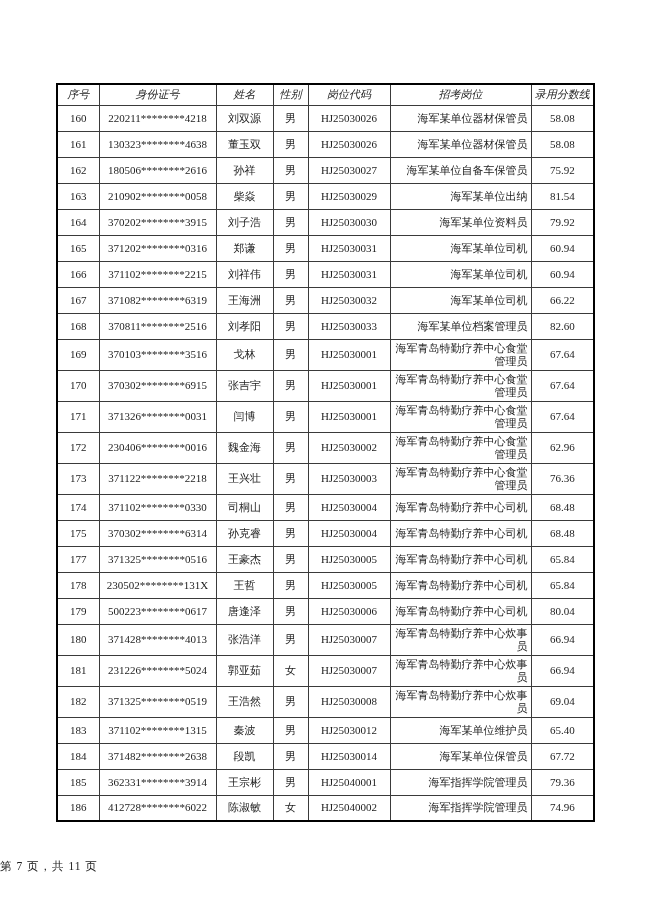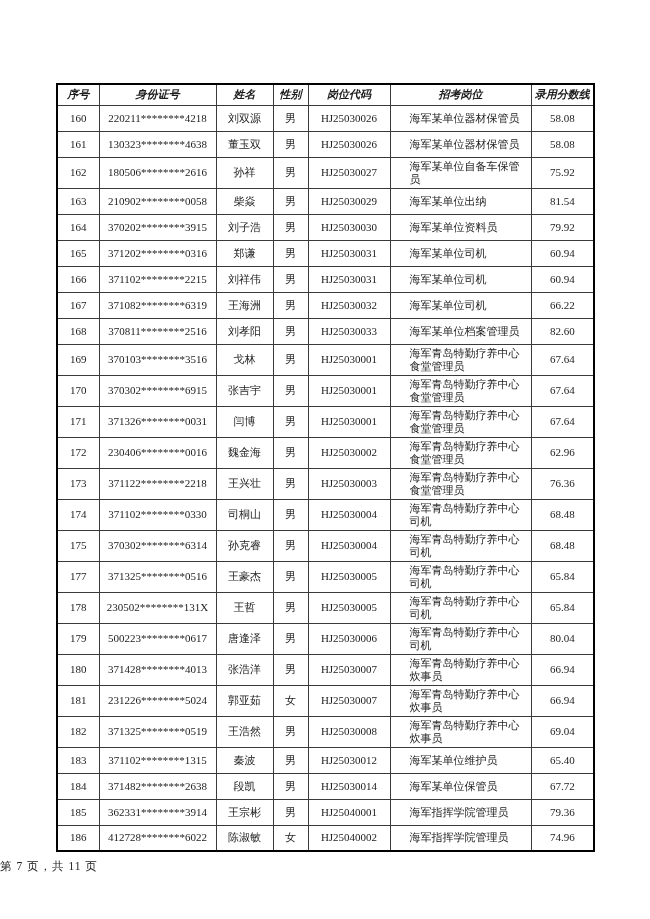--- a/index.html
+++ b/index.html
@@ -30,30 +30,30 @@
     font-size: 11px;
     line-height: 13px;
     text-align: center;
     vertical-align: middle;
     padding: 2px 1px;
     overflow: hidden;
     word-break: break-all;
   }
   .score-table th {
     font-style: italic;
-    font-weight: bold;
+    font-weight: normal;
     height: 21px;
     padding: 1px 0;
   }
   .score-table td {
     height: 26px;
   }
   .score-table td.pos {
-    text-align: left;
-    padding-left: 19px;
+    text-align: right;
+    padding-left: 3px;
     padding-right: 3px;
     margin-left: 12px;
   }
   .footer {
     position: absolute;
     left: 0;
     top: 859px;
     width: 650px;
     text-align: left;
     font-size: 11.5px;

